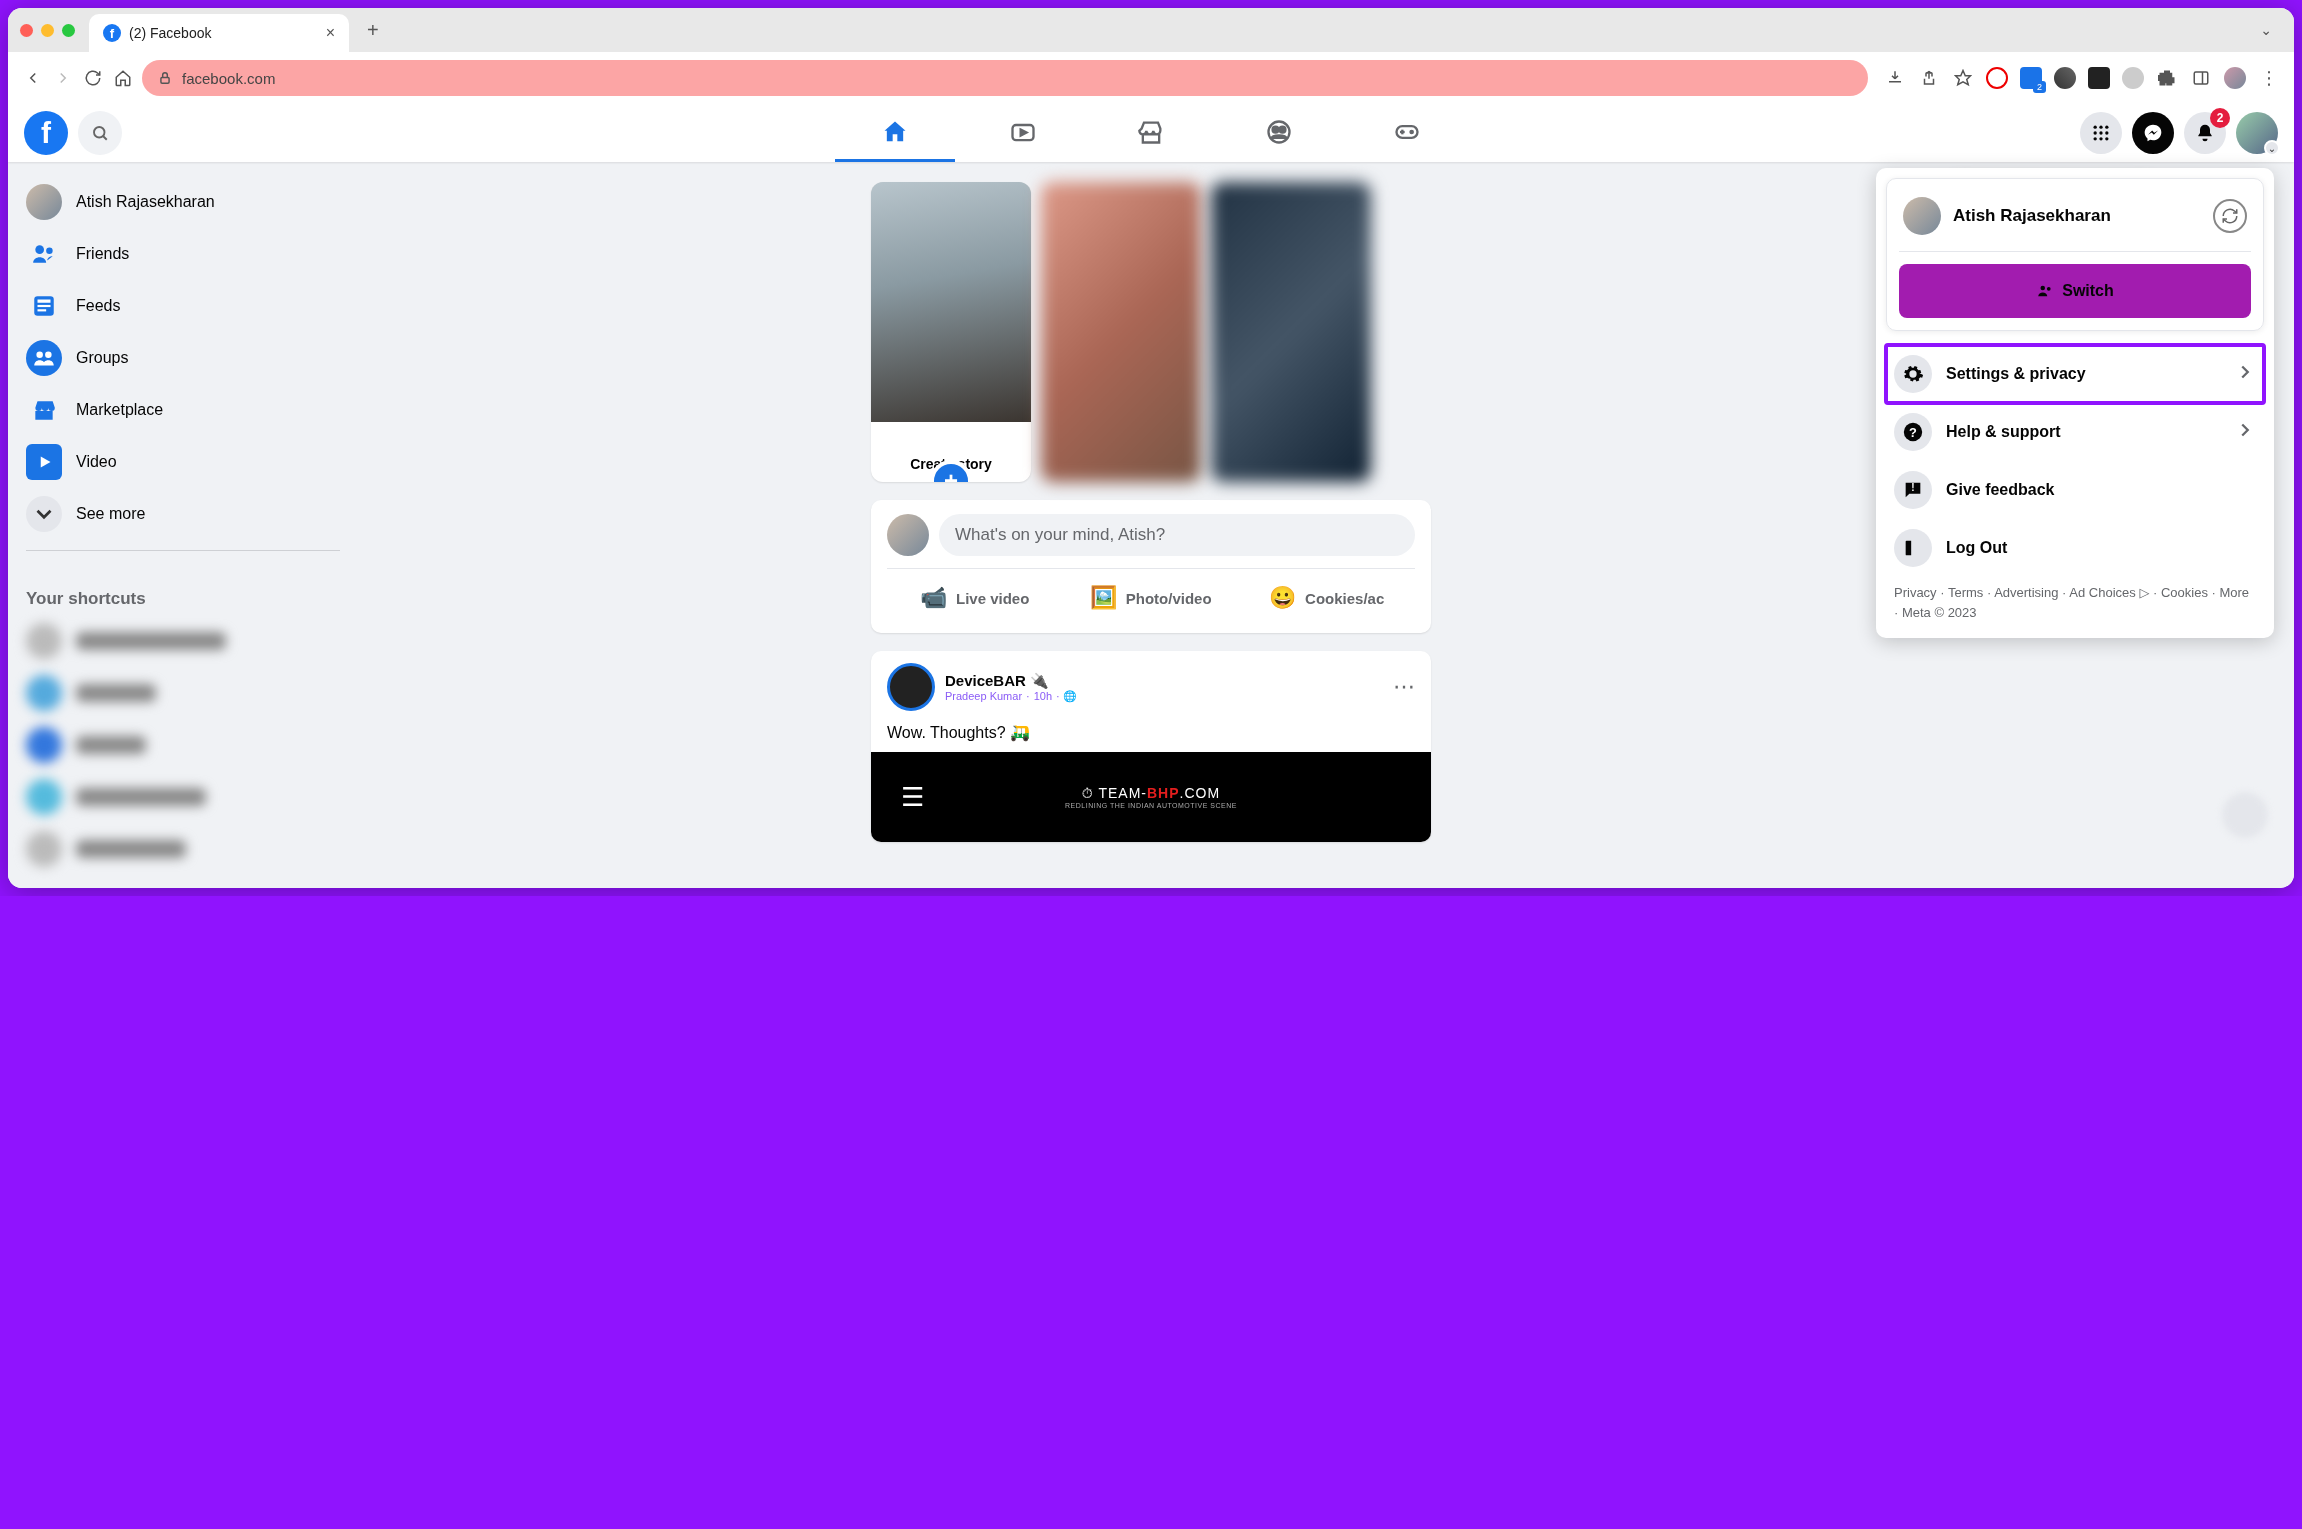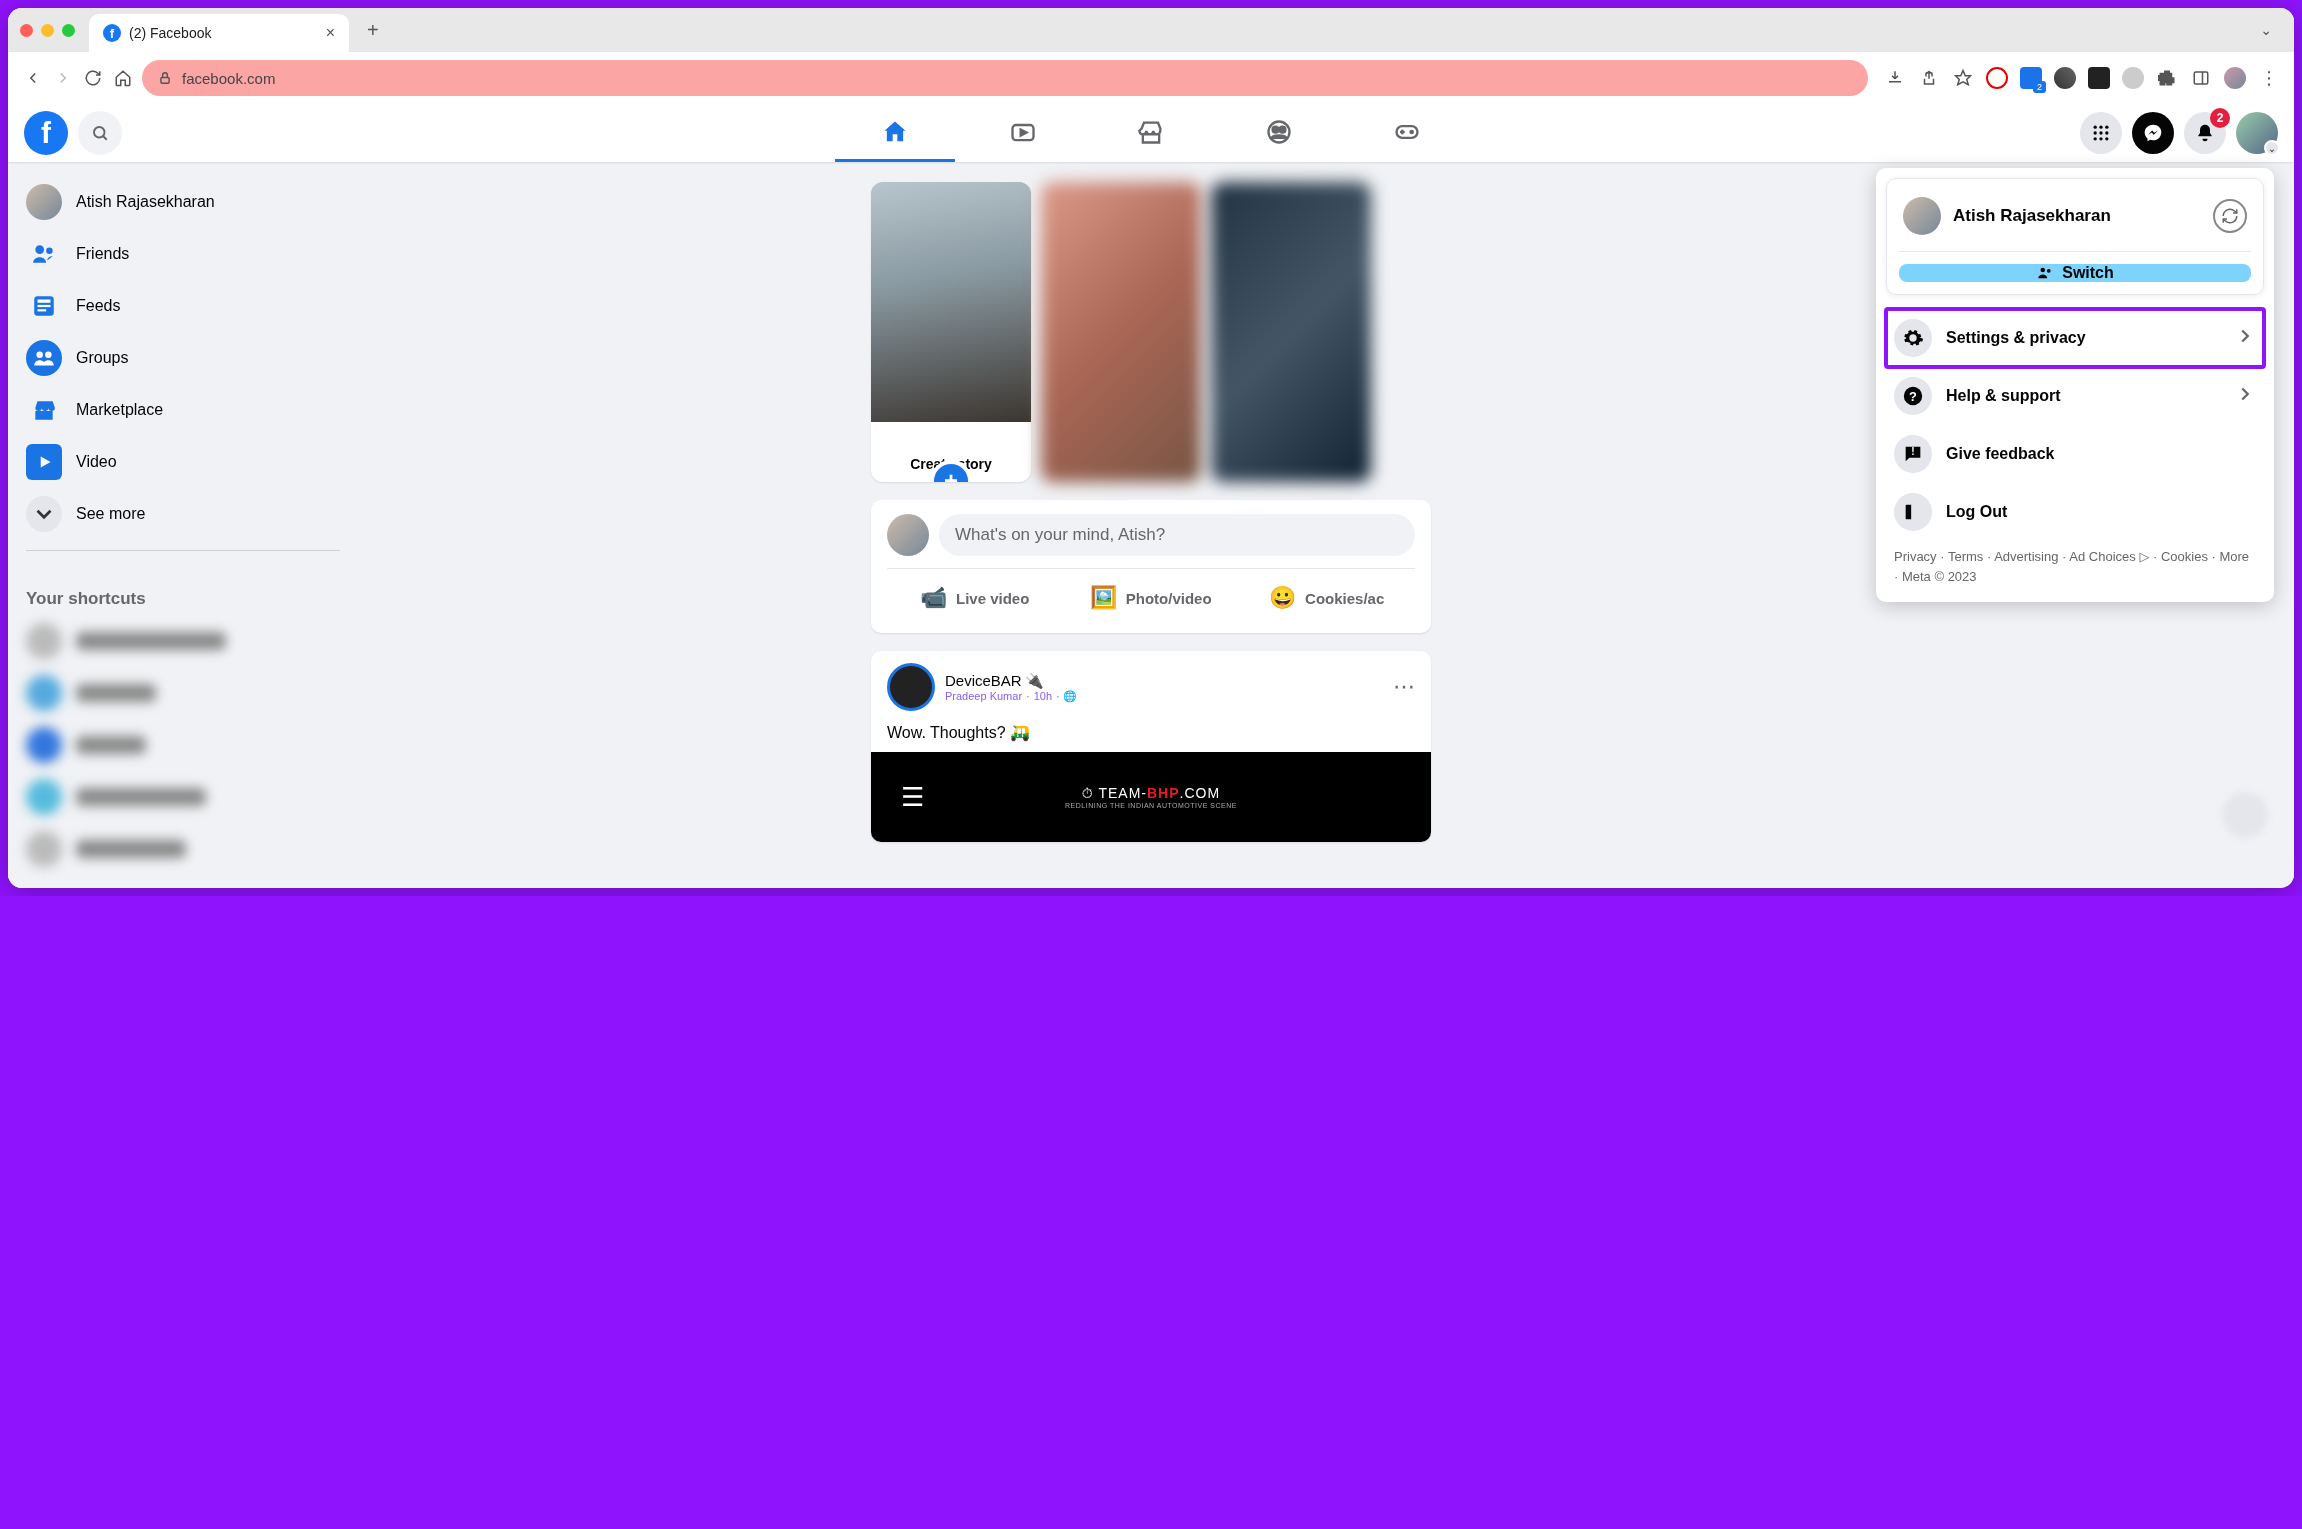--- a/index.html
+++ b/index.html
@@ -80,21 +80,21 @@
 .composer-actions { display: flex; border-top: 1px solid #e4e6eb; margin-top: 12px; padding-top: 8px; }
 .comp-act { flex: 1; display: flex; align-items: center; justify-content: center; gap: 8px; padding: 8px; border-radius: 6px; cursor: pointer; color: #65676b; font-weight: 600; font-size: 15px; }
 .comp-act .ic { font-size: 22px; }
 .comp-act.live .ic { color: #f3425f; }
 .comp-act.photo .ic { color: #45bd62; }
 .comp-act.feel .ic { color: #f7b928; }
 
 .post { background: #fff; border-radius: 10px; box-shadow: 0 1px 2px rgba(0,0,0,.1); overflow: hidden; }
 .post-head { padding: 12px 16px; display: flex; gap: 10px; align-items: center; }
 .post-head .av { width: 42px; height: 42px; border-radius: 50%; background: #222; border: 3px solid #1b74e4; box-sizing: content-box; }
-.post-head .meta .nm { font-weight: 400; font-size: 15px; color: #050505; }
+.post-head .meta .nm { font-weight: 700; font-size: 15px; color: #050505; }
 .post-head .meta .sub { font-size: 11px; color: #8b5cf6; display: flex; gap: 4px; align-items: center; }
 .post-head .dots { margin-left: auto; color: #65676b; font-size: 22px; cursor: pointer; }
 .post-text { padding: 0 16px 10px; font-size: 16px; color: #050505; }
 .post-img { height: 90px; background: #000; display: flex; align-items: center; justify-content: center; color: #fff; position: relative; }
 .post-img .ham { position: absolute; left: 30px; font-size: 26px; }
 .post-img .brand { font-size: 14px; letter-spacing: 1px; }
 .post-img .brand b { color: #e41e1e; }
 
 .rightcol { width: 350px; padding: 20px 10px; }
 .rc-blur { filter: blur(8px); }
@@ -104,21 +104,21 @@
 .rc-item .l { height: 14px; width: 100px; background: #aaa; border-radius: 4px; }
 .rc-fab { position: absolute; right: 26px; bottom: 50px; width: 46px; height: 46px; border-radius: 50%; background: #e4e6eb; filter: blur(3px); }
 
 .menu-pop { position: absolute; top: 64px; right: 20px; width: 398px; background: #fff; border-radius: 10px; box-shadow: 0 4px 20px rgba(0,0,0,.2); padding: 10px; z-index: 50; }
 .menu-card { border: 1px solid #e4e6eb; border-radius: 10px; padding: 12px; box-shadow: 0 1px 6px rgba(0,0,0,.08); margin-bottom: 14px; }
 .menu-card .prof { display: flex; align-items: center; gap: 12px; padding: 6px 4px; cursor: pointer; }
 .menu-card .prof .av { width: 38px; height: 38px; border-radius: 50%; background: linear-gradient(135deg,#cba,#789); }
 .menu-card .prof .nm { font-weight: 600; font-size: 17px; color: #050505; }
 .menu-card .prof .sync { margin-left: auto; width: 34px; height: 34px; border-radius: 50%; border: 2px solid #888; display: flex; align-items: center; justify-content: center; color: #666; }
 .menu-card hr { border: none; border-top: 1px solid #e4e6eb; margin: 10px 0; }
-.switch-btn { width: 100%; background: #7dd3fc; border: none; border-radius: 8px; padding: 0; font-size: 16px; font-weight: 600; color: #050505; display: flex; align-items: center; justify-content: center; gap: 8px; cursor: pointer; margin-top: 12px; }
+.switch-btn { width: 100%; background: #a21caf; border: none; border-radius: 8px; padding: 18px; font-size: 16px; font-weight: 600; color: #050505; display: flex; align-items: center; justify-content: center; gap: 8px; cursor: pointer; margin-top: 12px; }
 .menu-item { display: flex; align-items: center; gap: 14px; padding: 10px 8px; border-radius: 8px; cursor: pointer; }
 .menu-item .ic { width: 38px; height: 38px; border-radius: 50%; background: #e4e6eb; display: flex; align-items: center; justify-content: center; }
 .menu-item .ic svg { width: 22px; height: 22px; fill: #050505; }
 .menu-item .lbl { font-weight: 600; font-size: 16px; color: #050505; }
 .menu-item .chev { margin-left: auto; color: #65676b; }
 .menu-item.highlight { outline: 4px solid #9013fe; outline-offset: -2px; border-radius: 2px; justify-content: space-between; }
 .menu-foot { font-size: 13px; color: #65676b; padding: 6px 8px; line-height: 1.5; }
 </style>
 </head>
 <body>

